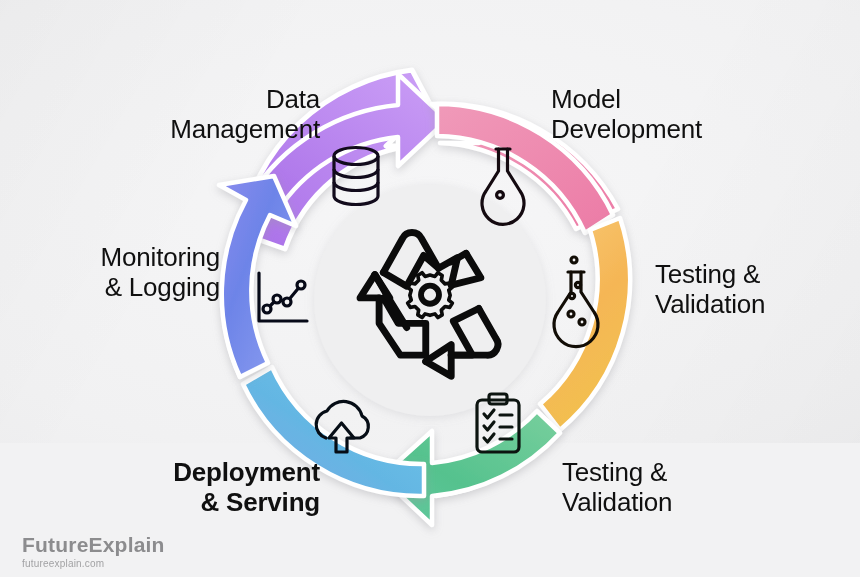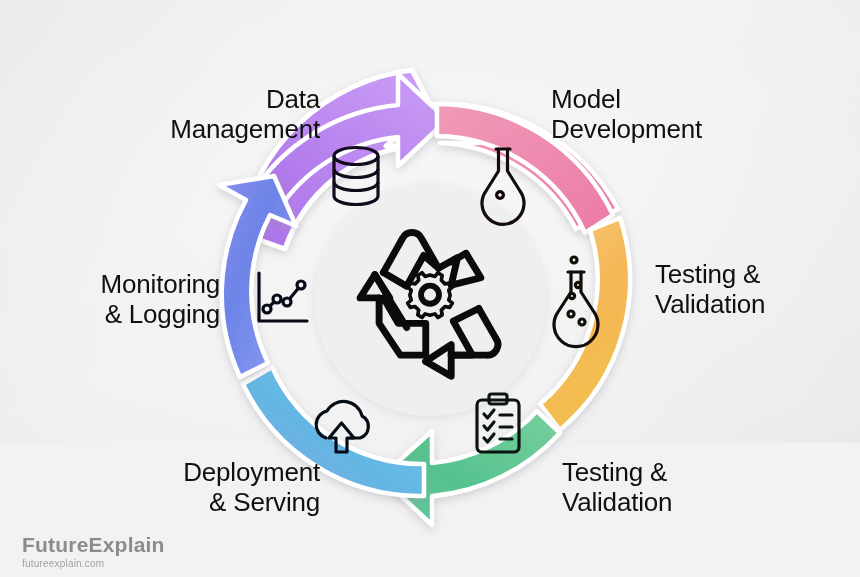--- a/index.html
+++ b/index.html
@@ -31,22 +31,22 @@
     font-weight:400;
     white-space:pre-line;
   }
   .lbl.r{text-align:right;}
   .lbl.l{text-align:left;margin-left:17px;}
 
   #lbl-data{left:20px;top:84px;width:300px;}
   #lbl-model{left:534px;top:84px;width:310px;}
   #lbl-testing{left:638px;top:259px;width:210px;}
   #lbl-testing2{left:545px;top:457px;width:250px;}
-  #lbl-deploy{left:120px;top:457px;width:200px;}
-  #lbl-monitor{left:30px;top:269px;width:190px;}
+  #lbl-deploy{left:120px;top:457px;width:200px;font-weight:bold;}
+  #lbl-monitor{left:30px;top:242px;width:190px;}
 
   #brand{position:absolute;left:22px;top:533px;}
   #brand .bname{
     font-size:21px;font-weight:bold;color:#8c8c8e;letter-spacing:.2px;
   }
   #brand .burl{
     font-size:10px;color:#a2a2a4;letter-spacing:.2px;margin-top:1px;
   }
 </style>
 </head>

